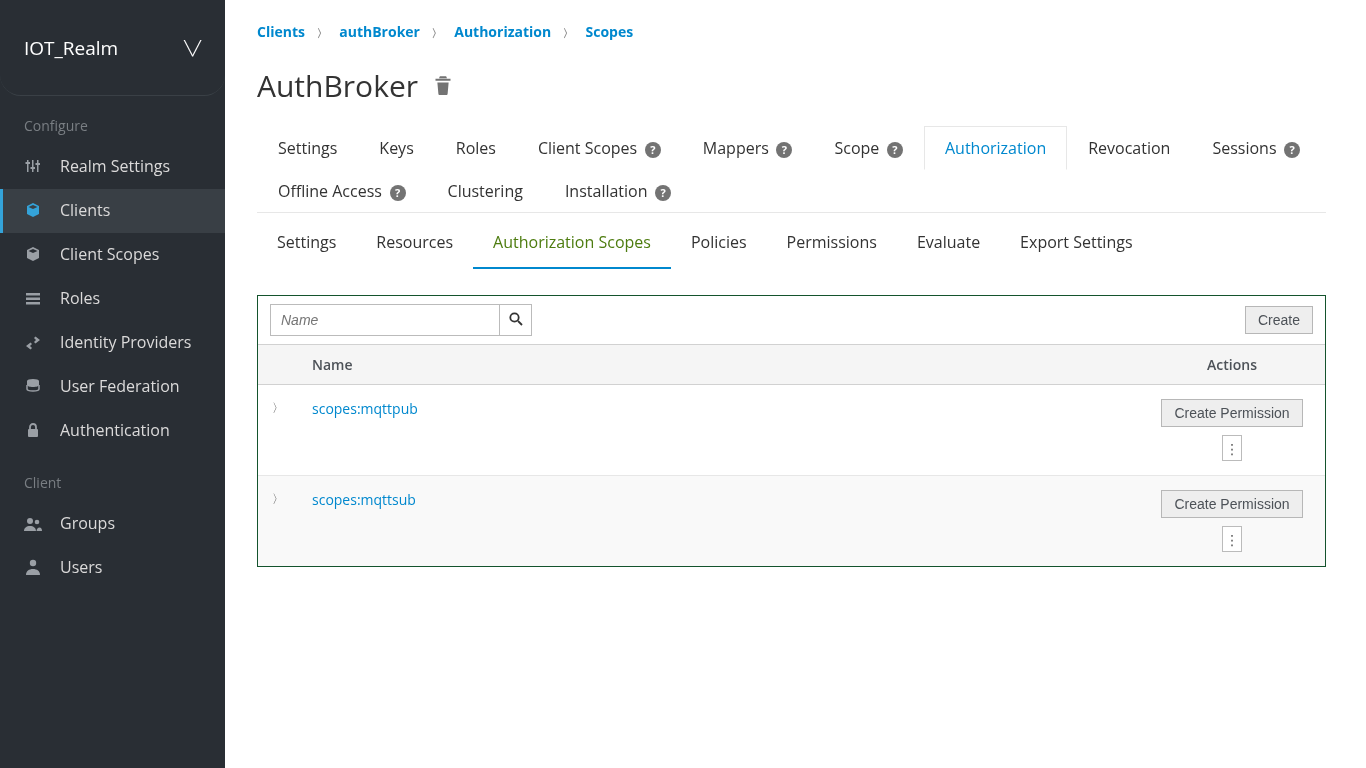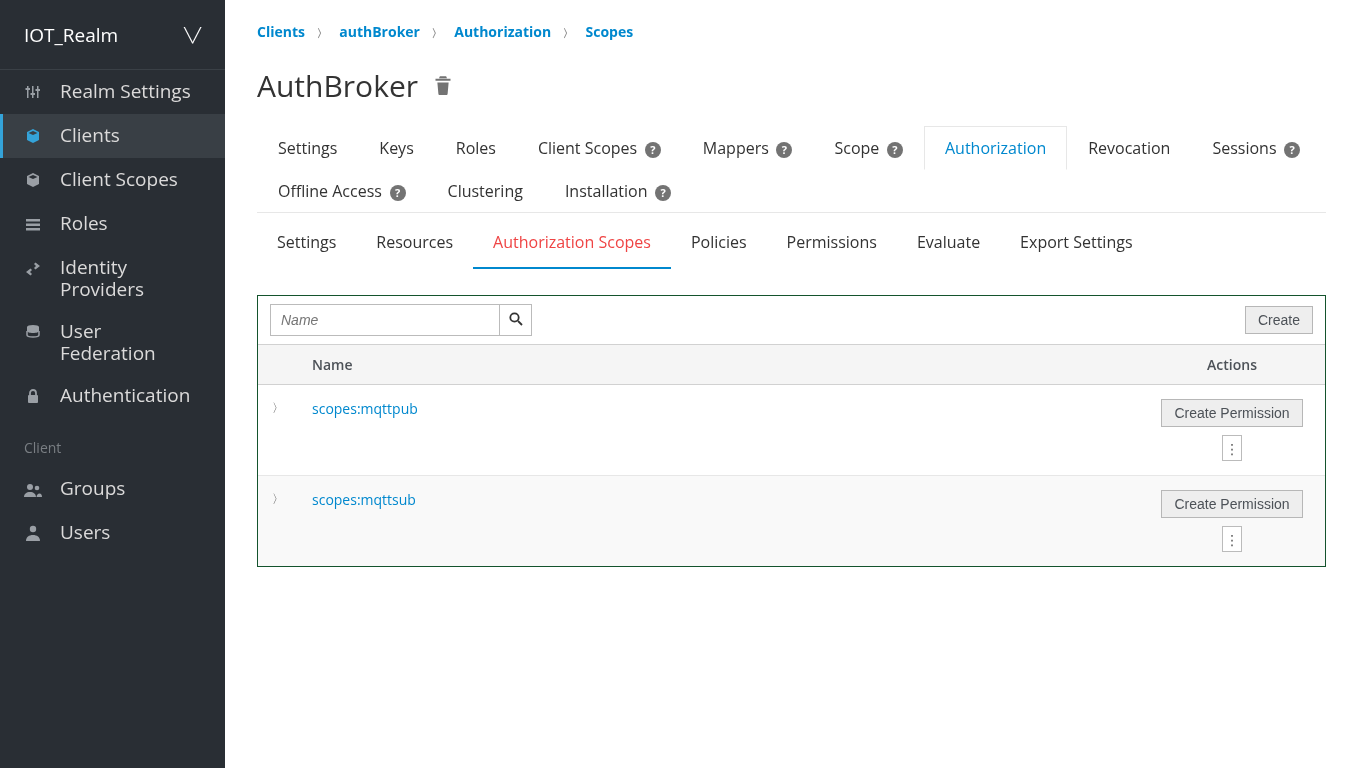--- a/index.html
+++ b/index.html
@@ -17,26 +17,27 @@
 
 .sidebar {
   width: 225px;
   background: #292e34;
   height: 100%;
   flex-shrink: 0;
   color: #dbdada;
   overflow-y: auto;
 }
 .realm-selector {
-  height: 70px;
+  height: 96px;
   padding: 0 24px;
   display: flex;
   align-items: center;
   justify-content: space-between;
   border-bottom: 1px solid #3a4046;
+  border-radius: 21px;
 }
 .realm-selector .realm-name {
   color: #fff;
   font-size: 19px;
   font-weight: 400;
 }
 .realm-selector .chev {
   color: #fff;
   font-size: 14px;
 }
@@ -44,21 +45,21 @@
   color: #797e83;
   font-size: 14px;
   padding: 20px 24px 10px 24px;
 }
 .side-item {
   display: flex;
   align-items: flex-start;
   min-height: 42px;
   padding: 10px 24px 10px 24px;
   color: #dbdada;
-  font-size: 19px;
+  font-size: 16px;
   cursor: pointer;
   line-height: 22px;
 }
 .side-item .icon {
   width: 18px;
   text-align: center;
   margin-right: 18px;
   color: #9a9fa5;
   flex-shrink: 0;
   margin-top: 2px;
@@ -137,21 +138,21 @@
   margin-top: 8px;
 }
 .subtab {
   padding: 10px 20px 14px 20px;
   font-size: 16px;
   color: #333;
   cursor: pointer;
   border-bottom: 2px solid transparent;
 }
 .subtab.active {
-  color: #ef4444;
+  color: #4d7c0f;
   border-bottom: 2px solid #0088ce;
 }
 
 
 .table-wrap {
   border: 1px solid #14532d;
   margin-top: 26px;
 }
 .table-toolbar {
   display: flex;
@@ -236,20 +237,21 @@
 </style>
 </head>
 <body>
 
 <div class="sidebar">
   <div class="realm-selector">
     <span class="realm-name">IOT_Realm</span>
     <span class="chev">╲╱</span>
   </div>
 
+  <div class="side-section-title">Configure</div>
 
   <div class="side-item">
     <span class="icon">
       <svg width="16" height="16" viewBox="0 0 16 16" fill="currentColor">
           <rect x="2" y="2" width="1.5" height="12"></rect>
           <rect x="7" y="2" width="1.5" height="12"></rect>
           <rect x="12" y="2" width="1.5" height="12"></rect>
           <rect x="0.5" y="4" width="4.5" height="2"></rect>
           <rect x="5.5" y="9" width="4.5" height="2"></rect>
           <rect x="10.5" y="5" width="4.5" height="2"></rect>

